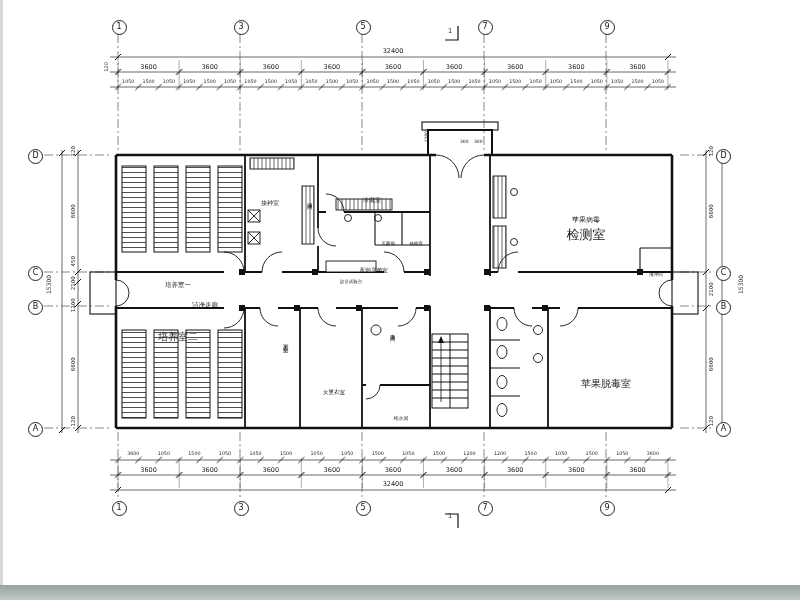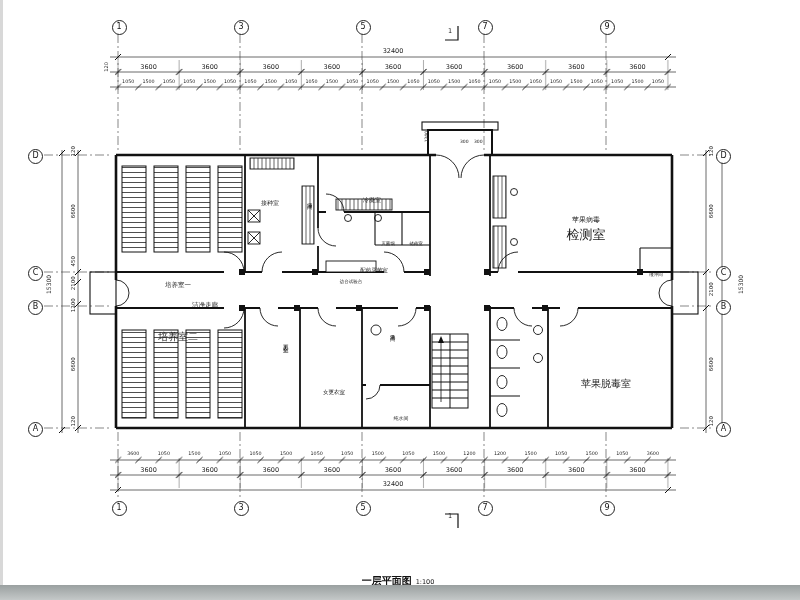--- a/index.html
+++ b/index.html
@@ -331,21 +331,16 @@
   <div class="lbl cx" style="left:351px;top:263px;font-size:4.5px;">边台试验台</div>
   <div class="lbl cx" style="left:586px;top:200px;font-size:7px;">苹果病毒</div>
   <div class="lbl cx" style="left:586px;top:212px;font-size:13px;">检测室</div>
   <div class="lbl cx" style="left:606px;top:362px;font-size:10px;">苹果脱毒室</div>
   <div class="lbl vtx" style="left:283px;top:340px;font-size:5.5px;">更衣室</div>
   <div class="lbl cx" style="left:334px;top:373px;font-size:5.5px;">女更衣室</div>
   <div class="lbl vtx" style="left:389px;top:330px;font-size:5px;">洗漱间</div>
   <div class="lbl cx" style="left:401px;top:400px;font-size:5px;">纯水间</div>
 
 
-  <div id="titleblock">
-    <span class="t1">一层平面图</span><span class="t2">1:100</span>
-    <div id="title-rule"></div>
-    <div id="title-rule2"></div>
-  </div>
 
   <div id="left-edge"></div>
   <div id="bottom-strip"></div>
 </div>
 
 </body></html>

